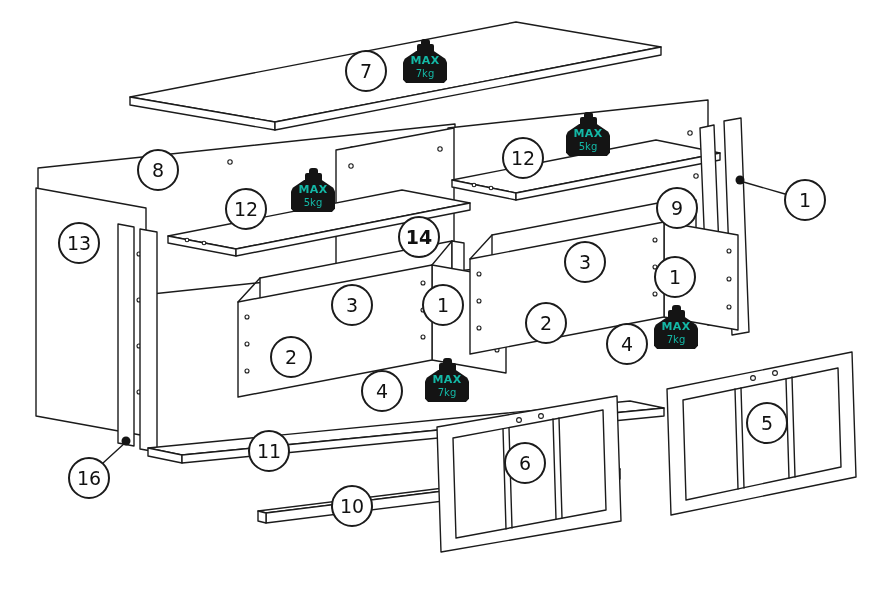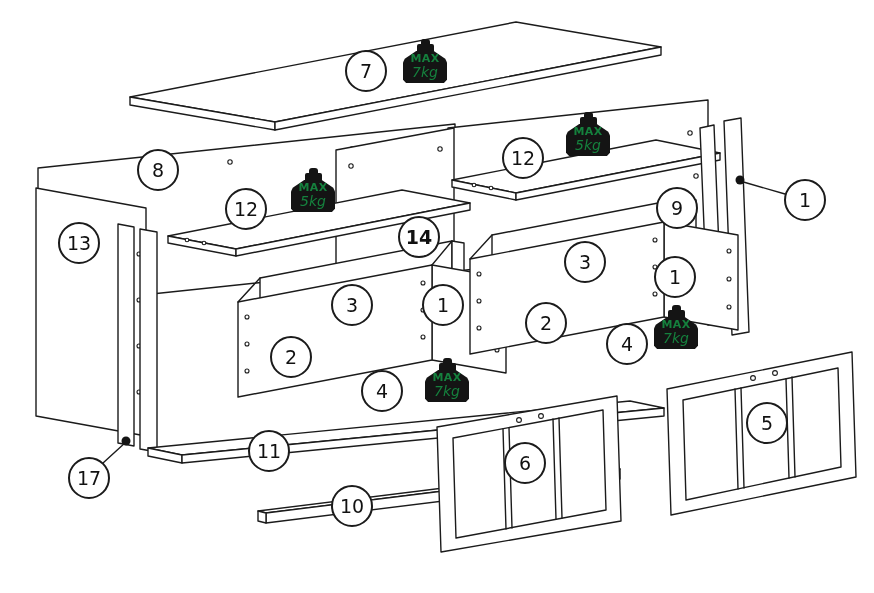--- a/index.html
+++ b/index.html
@@ -78,38 +78,37 @@
   .weight-cap {
     width: 17px;
     height: 7px;
     background: #141414;
     border-radius: 2px 2px 0 0;
   }
   .weight-body {
     width: 44px;
     height: 32px;
     background: #141414;
-    color: #15803d;
+    color: #14b8a6;
     clip-path: polygon(30% 0, 70% 0, 96% 24%, 100% 36%, 100% 90%, 93% 100%, 7% 100%, 0 90%, 0 36%, 4% 24%);
     display: flex;
     flex-direction: column;
     align-items: center;
     justify-content: center;
     text-align: center;
   }
   .weight-max {
     font-weight: bold;
     font-size: 11px;
     line-height: 1.1;
     letter-spacing: 0.3px;
   }
   .weight-kg {
-    font-size: 14px;
+    font-size: 10px;
     line-height: 1.1;
-    font-style: italic;
   }
 </style>
 </head>
 <body>
 
 <div class="stage">
 
   <svg width="874" height="593" viewBox="0 0 874 593">
 
     <g class="part">
@@ -265,21 +264,21 @@
       <div class="callout" style="left: 270px; top: 336px;">2</div>
       <div class="callout" style="left: 361px; top: 370px;">4</div>
       <div class="callout" style="left: 564px; top: 241px;">3</div>
       <div class="callout" style="left: 654px; top: 256px;">1</div>
       <div class="callout" style="left: 525px; top: 302px;">2</div>
       <div class="callout" style="left: 606px; top: 323px;">4</div>
       <div class="callout" style="left: 248px; top: 430px;">11</div>
       <div class="callout" style="left: 331px; top: 485px;">10</div>
       <div class="callout" style="left: 504px; top: 442px;">6</div>
       <div class="callout" style="left: 746px; top: 402px;">5</div>
-      <div class="callout" style="left: 68px; top: 457px;">17</div>
+      <div class="callout" style="left: 68px; top: 457px;">16</div>
       <div class="weight" style="left: 403px; top: 39px;">
         <div class="weight-knob"></div>
         <div class="weight-cap"></div>
         <div class="weight-body">
           <span class="weight-max">MAX</span>
           <span class="weight-kg">7kg</span>
         </div>
       </div>
       <div class="weight" style="left: 566px; top: 112px;">
         <div class="weight-knob"></div>

